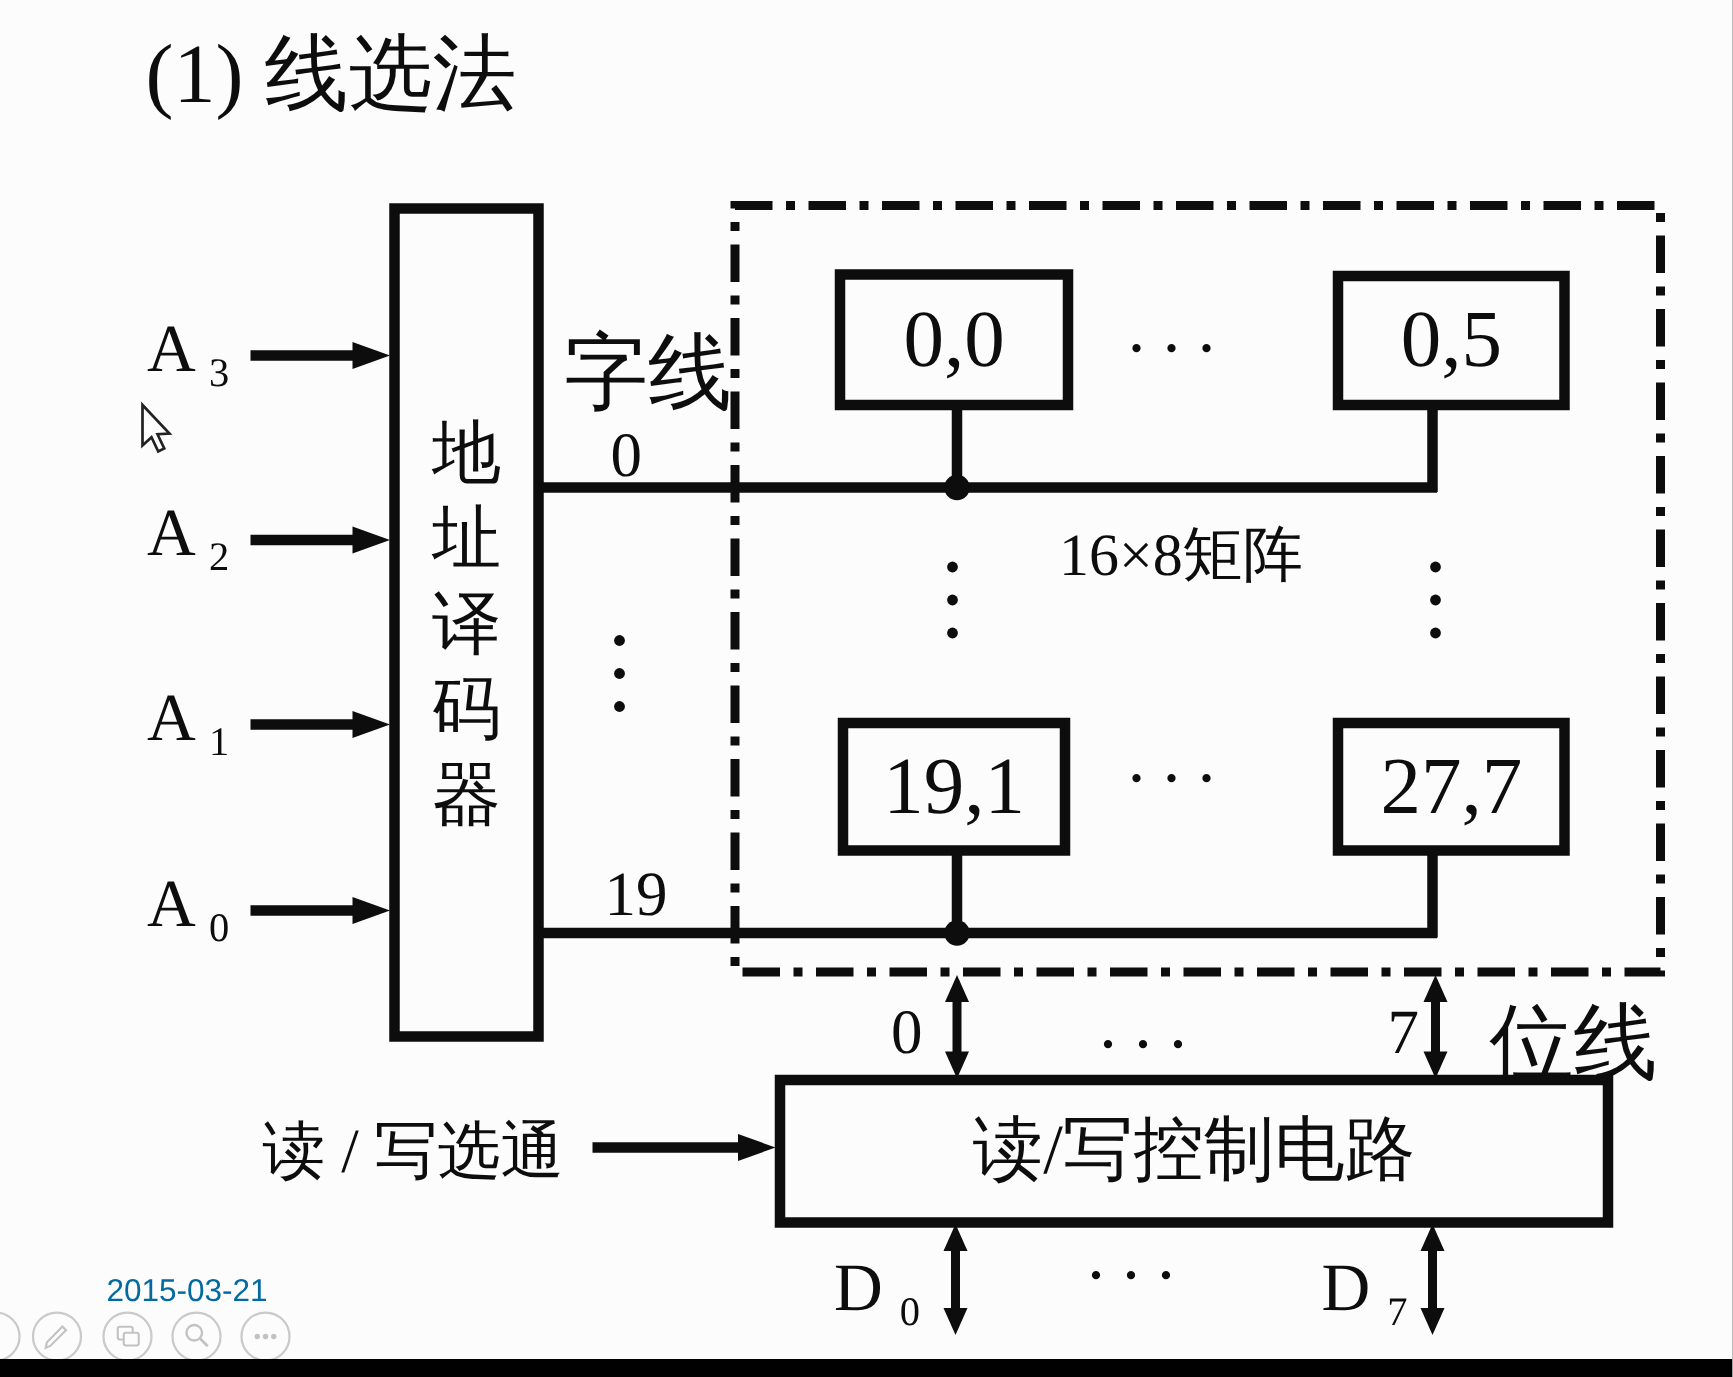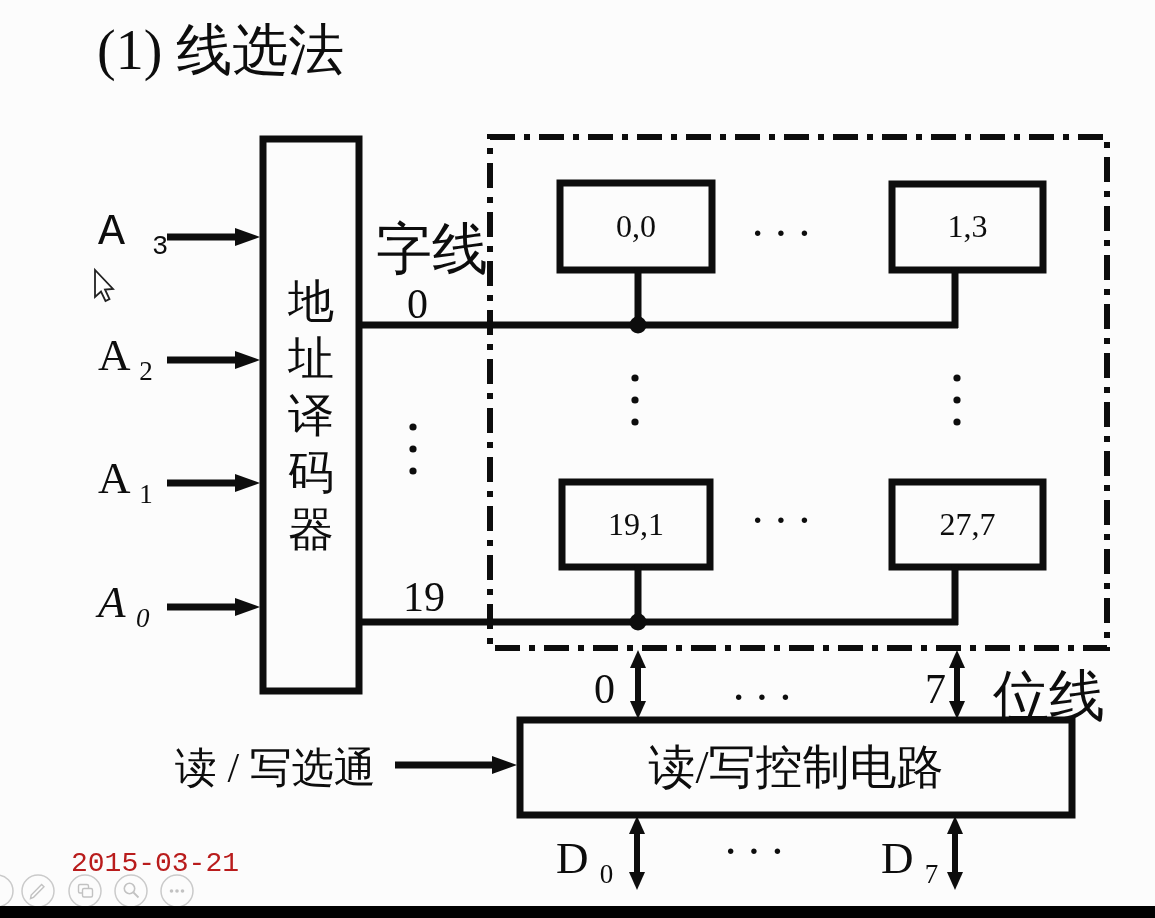--- a/index.html
+++ b/index.html
@@ -12,27 +12,27 @@
   .t { position:absolute; color:#0d0d0d; white-space:nowrap;
        font-family:"Liberation Serif","DejaVu Serif",serif; line-height:1.1; }
   .title { font-size:56px; }
   .ainput { font-size:45px; }
   .ainput sub, .dline sub { font-size:27px; }
   .decoder-label { display:flex; flex-direction:column; align-items:center;
        justify-content:center; font-size:46px; line-height:57px; }
   .lbl44 { font-size:56px; }
   .lbl42 { font-size:42px; }
   .cell-label { display:flex; align-items:center; justify-content:center;
-       font-size:32px;font-family:Liberation Serif, serif; }
+       font-size:54px;font-family:Liberation Serif, serif; }
   .mtx { font-size:40px; }
   .hdots { font-size:34px; font-weight:bold; letter-spacing:12px; }
   .dline { font-size:45px; }
   .ctrl { display:flex; align-items:center; justify-content:center; font-size:47px; }
-  .date { font-family:Liberation Mono, monospace;
-       font-size:28px; color:#b91c1c; }
+  .date { font-family:Liberation Sans, sans-serif;
+       font-size:21px; color:#0369a1; }
   .bottom-bar { position:absolute; left:0; top:906px; width:1155px; height:12px;
        background:#010101; }
 </style>
 </head>
 <body>
 
 <div class="stage">
 
   <svg width="1155" height="918" viewBox="0 0 1155 918">
 
@@ -139,45 +139,46 @@
         <circle cx="177" cy="891" r="16" fill="none" stroke="#cacaca" stroke-width="1.5"></circle>
         <circle cx="171.5" cy="891" r="1.8" fill="#c2c2c2"></circle>
         <circle cx="177" cy="891" r="1.8" fill="#c2c2c2"></circle>
         <circle cx="182.5" cy="891" r="1.8" fill="#c2c2c2"></circle>
       </g>
     </g>
   </svg>
 
   <div class="t title" style="left:97px; top:20px;">(1) 线选法</div>
 
-  <div class="t ainput" style="left:98px; top:208px;font-family:Liberation Mono, monospace;"><span>A</span> <sub>3</sub></div>
+  <div class="t ainput" style="left:98px; top:208px;"><span>A</span> <sub>3</sub></div>
   <div class="t ainput" style="left:98px; top:331px;"><span>A</span> <sub>2</sub></div>
   <div class="t ainput" style="left:98px; top:454px;"><span>A</span> <sub>1</sub></div>
-  <div class="t ainput" style="left:98px; top:578px;font-style:italic;"><span>A</span> <sub>0</sub></div>
+  <div class="t ainput" style="left:98px; top:578px;"><span>A</span> <sub>0</sub></div>
 
   <div class="t decoder-label" style="left:263px; top:139px; width:96px; height:552px;">
     <span>地</span>
     <span>址</span>
     <span>译</span>
     <span>码</span>
     <span>器</span>
   </div>
 
   <div class="t lbl44" style="left:376px; top:219px;">字线</div>
   <div class="t lbl42" style="left:407px; top:281px;">0</div>
   <div class="t lbl42" style="left:403px; top:574px;">19</div>
 
   <div class="t cell-label" style="left:560px; top:183px; width:152px; height:87px;">0,0</div>
-  <div class="t cell-label" style="left:892px; top:184px; width:151px; height:86px;">1,3</div>
+  <div class="t cell-label" style="left:892px; top:184px; width:151px; height:86px;">0,5</div>
   <div class="t cell-label" style="left:562px; top:482px; width:148px; height:85px;">19,1</div>
   <div class="t cell-label" style="left:892px; top:482px; width:151px; height:85px;">27,7</div>
 
   <div class="t hdots" style="left:752px; top:214px;">···</div>
   <div class="t hdots" style="left:752px; top:501px;">···</div>
 
+  <div class="t mtx" style="left:706px; top:348px;">16×8矩阵</div>
 
   <div class="t lbl42" style="left:594px; top:666px;">0</div>
   <div class="t hdots" style="left:733px; top:678px;">···</div>
   <div class="t lbl42" style="left:925px; top:666px;">7</div>
   <div class="t ctrl" style="left:520px; top:720px; width:552px; height:95px;">读/写控制电路</div>
 
   <div class="t lbl44" style="left:993px; top:666px;">位线</div>
 
   <div class="t lbl42" style="left:175px; top:745px;">读 / 写选通</div>
 

